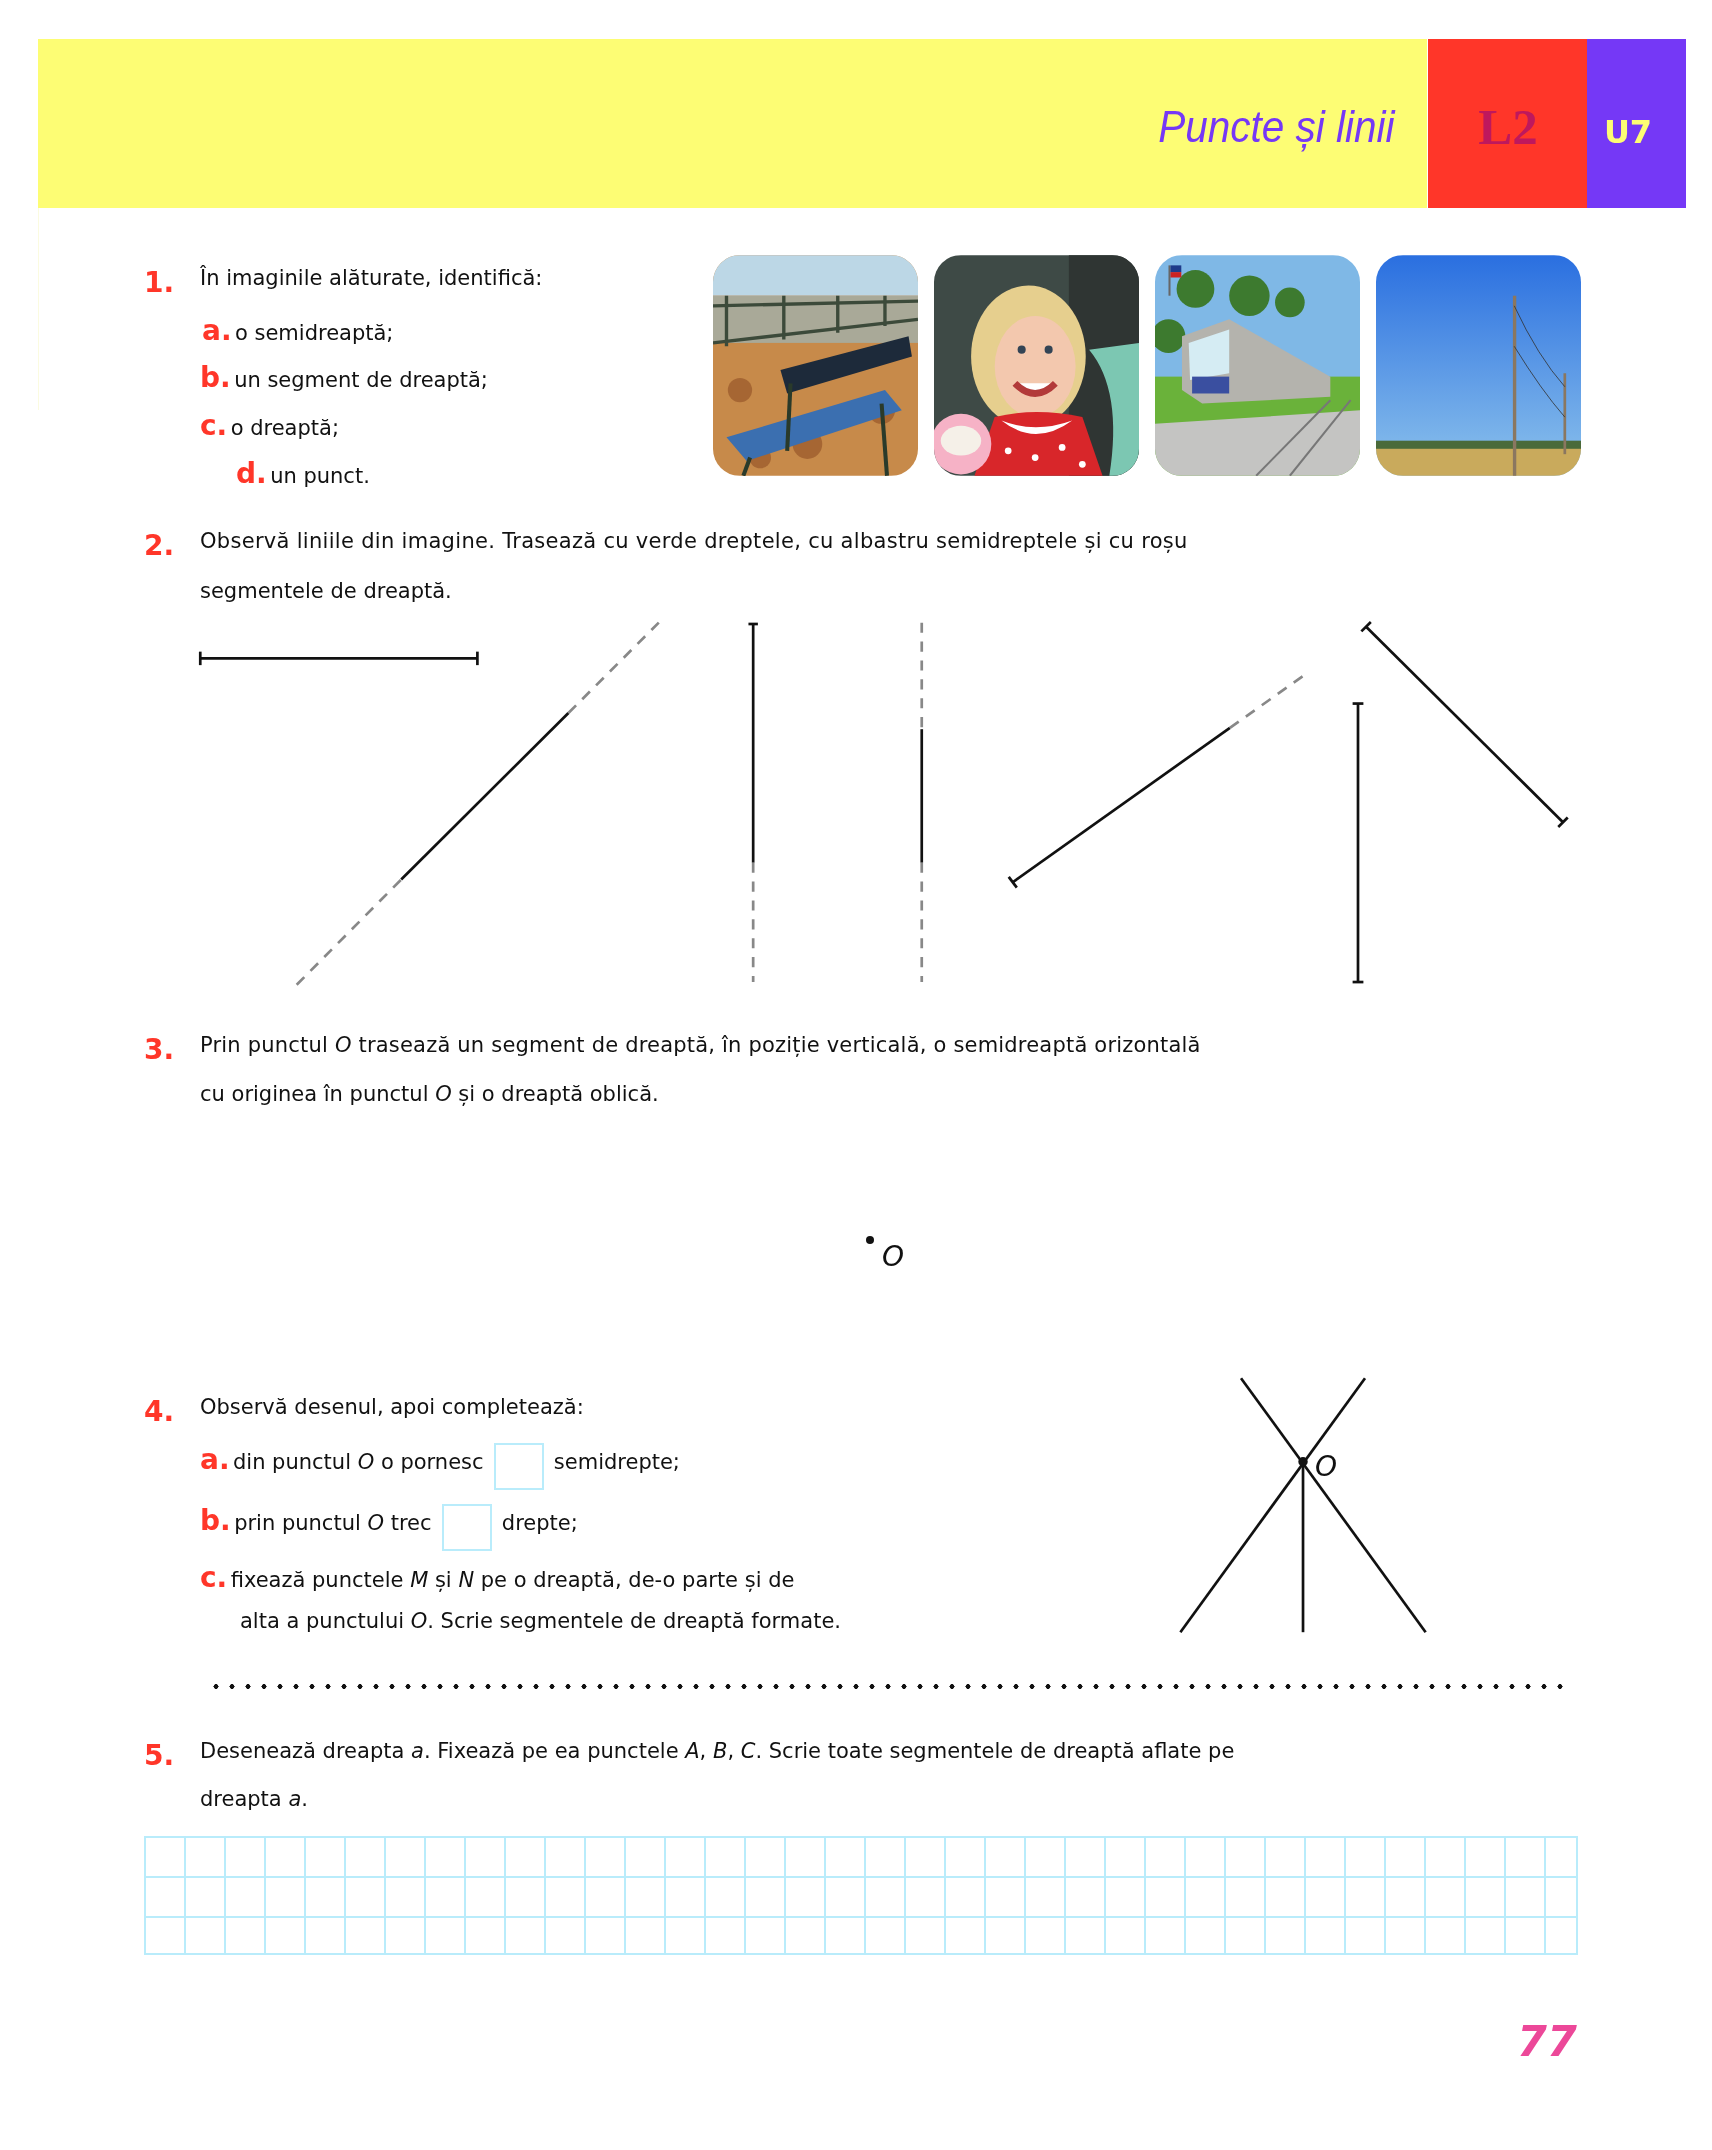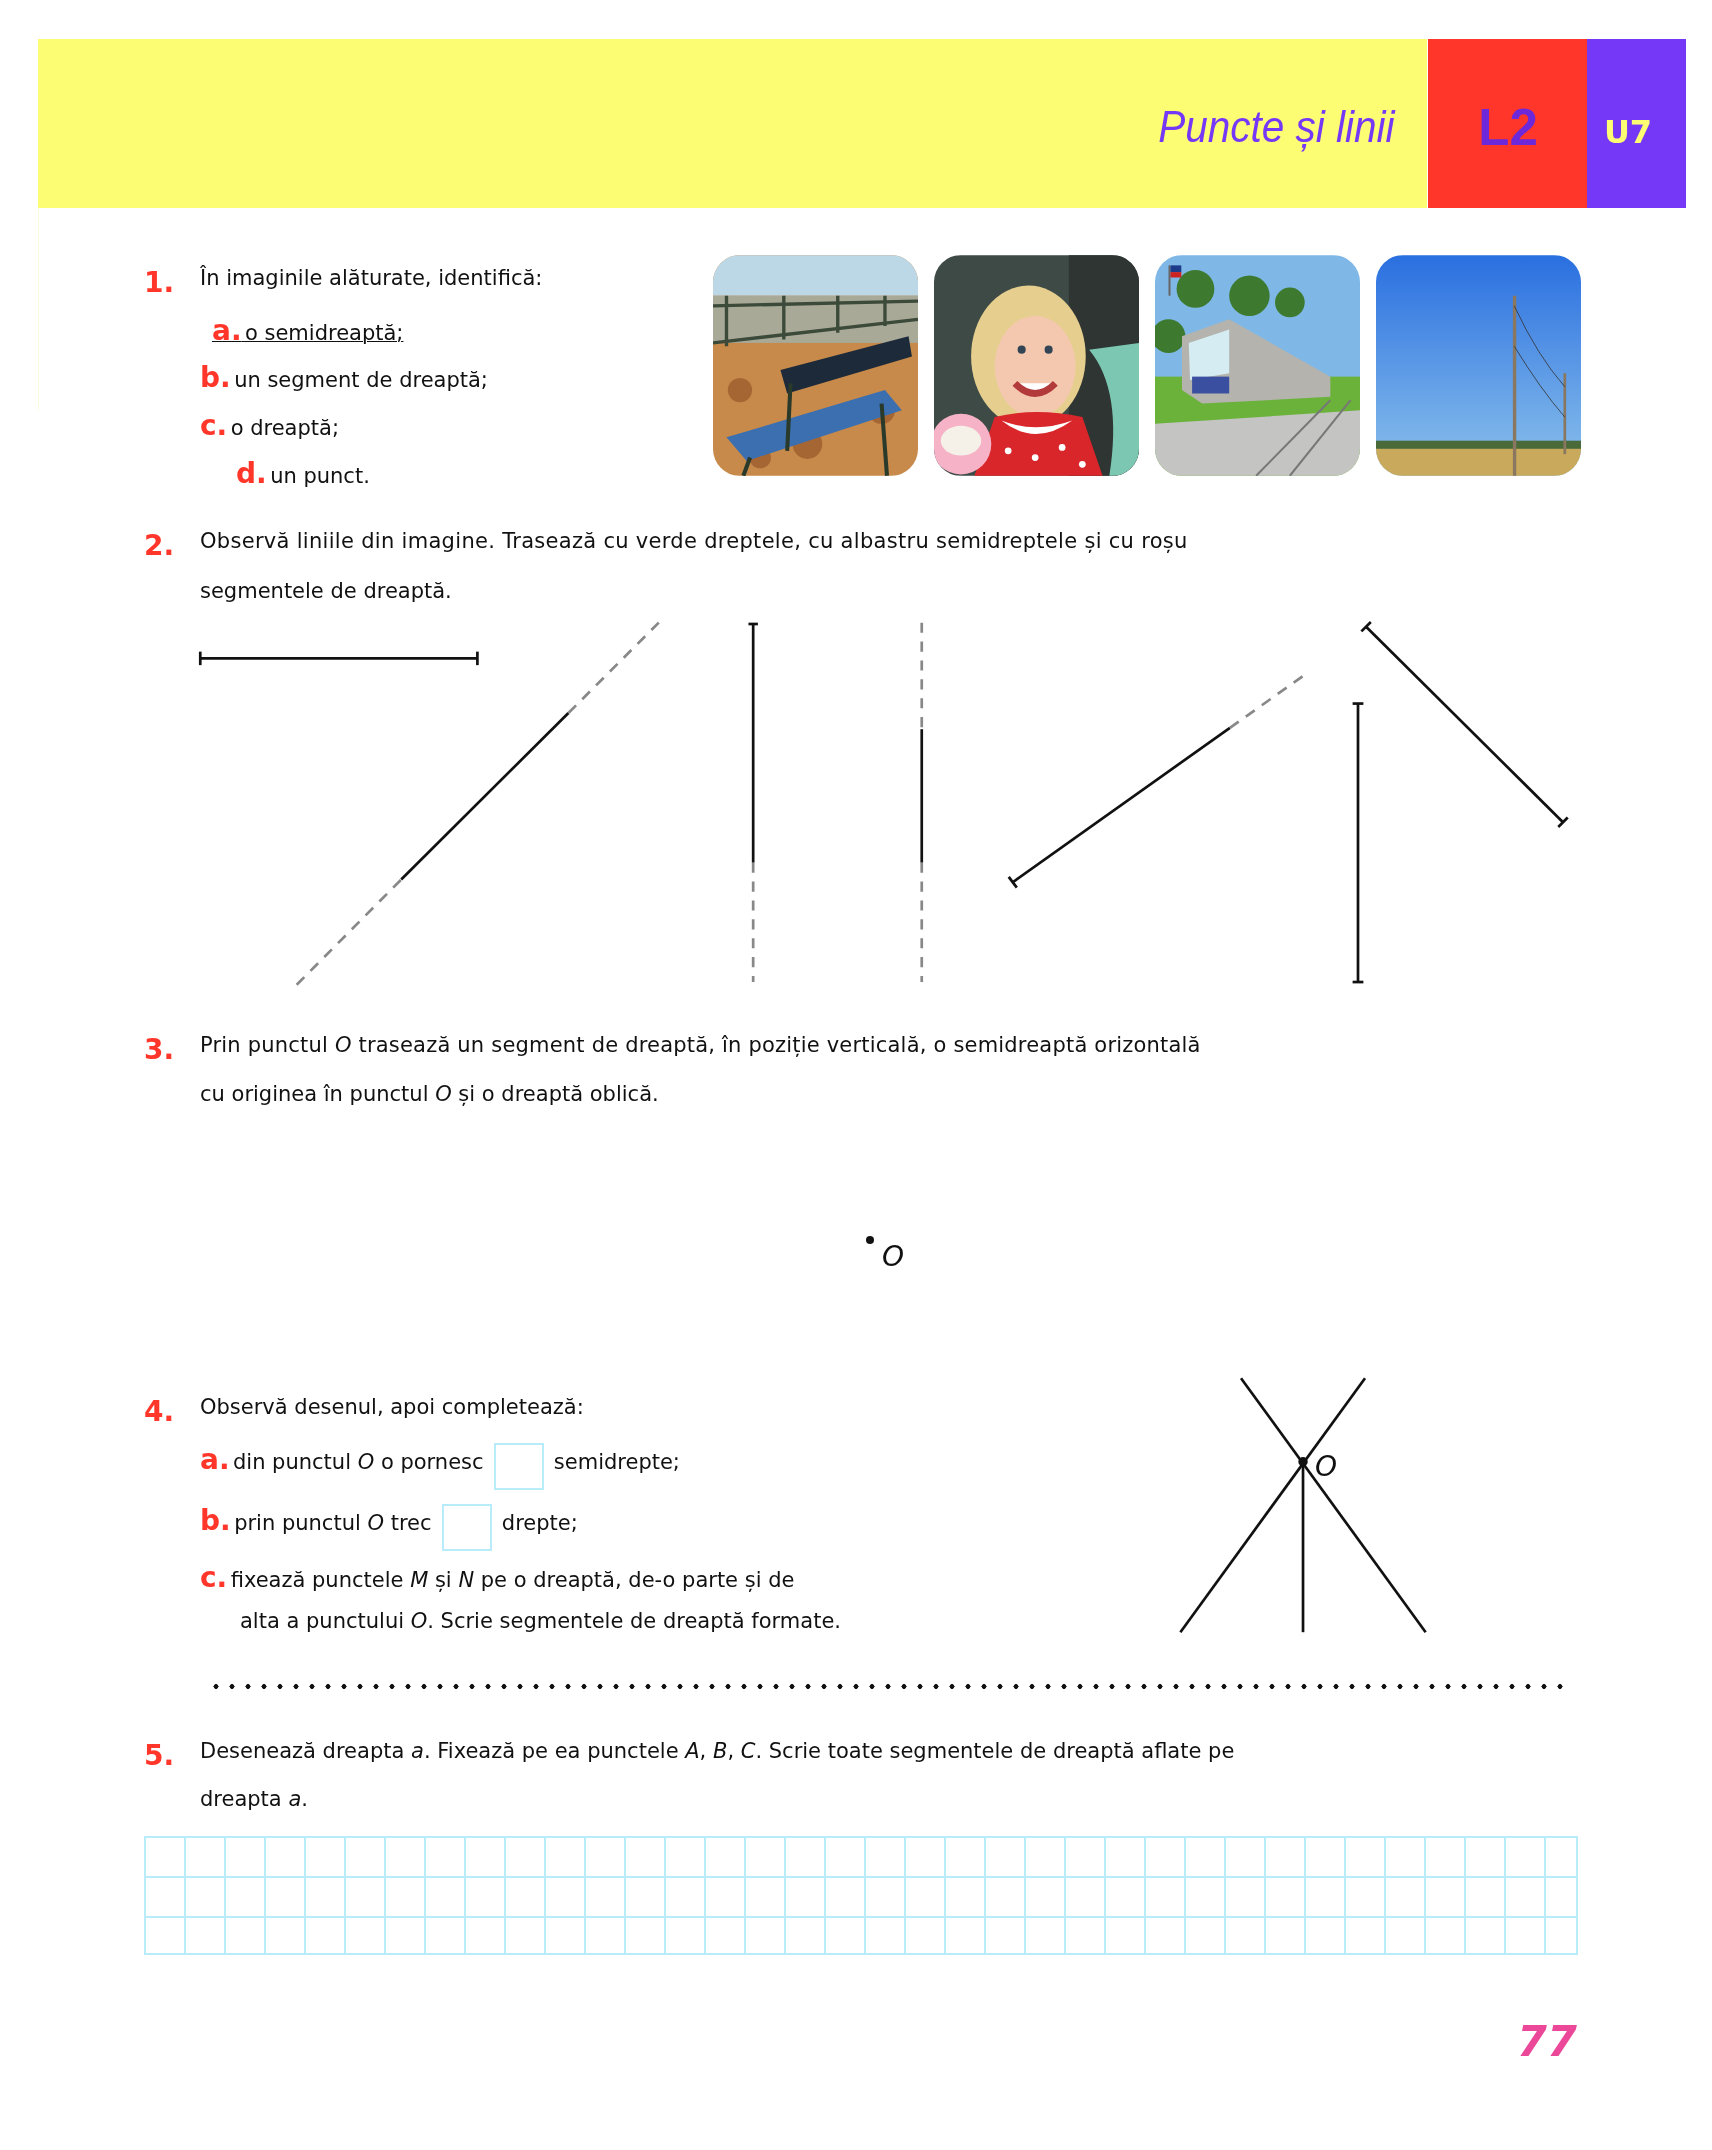--- a/index.html
+++ b/index.html
@@ -4,22 +4,22 @@
 <style>
   html, body { margin:0; padding:0; background:#ffffff; }
   body { width:1712px; height:2151px; position:relative; overflow:hidden;
          font-family:"DejaVu Sans", sans-serif; color:#111; }
   .abs { position:absolute; }
   .header-yellow { left:38px; top:39px; width:1389px; height:169px; background:#fdfd74; }
   .header-red { left:1428px; top:39px; width:159px; height:169px; background:#ff3629; }
   .header-purple { left:1587px; top:39px; width:99px; height:169px; background:#7538f6; }
   .lesson-title { right:317px; top:101px; font-family:"Liberation Sans", sans-serif; font-style:italic;
                   font-size:45px; color:#7538f6; white-space:nowrap; transform:scaleX(0.9); transform-origin:right; }
-  .lesson-code { left:1428px; width:160px; top:98px; text-align:center; font-family:Liberation Sans, sans-serif;
-                 font-weight:bold; font-size:51px; color:#6d28d9; }
+  .lesson-code { left:1428px; width:160px; top:98px; text-align:center; font-family:Liberation Serif, serif;
+                 font-weight:bold; font-size:51px; color:#be185d; }
   .unit-code { left:1587px; width:82px; top:113px; text-align:center; font-family:"DejaVu Sans", sans-serif;
                font-weight:bold; font-size:32px; color:#fdfd74; }
   .left-rule { left:38px; top:208px; width:0.7px; height:202px; background:#fbfbe0; }
   .num { color:#ff3629; font-weight:bold; font-size:28px; font-family:"DejaVu Sans", sans-serif; }
   .txt { font-size:21px; white-space:nowrap; font-family:"DejaVu Sans", sans-serif; }
   .letter { color:#ff3629; font-weight:bold; font-size:28px; }
   .photo { top:255px; width:205px; height:221px; border-radius:27px; overflow:hidden; }
   .answer-box { display:inline-block; width:46px; height:43px; border:2.7px solid #b9ecfb; vertical-align:middle; margin:0 6.7px; }
   i { font-style:italic; }
 </style>
@@ -29,21 +29,21 @@
 <div class="abs header-yellow"></div>
 <div class="abs header-red"></div>
 <div class="abs header-purple"></div>
 <div class="abs lesson-title">Puncte și linii</div>
 <div class="abs lesson-code">L2</div>
 <div class="abs unit-code">U7</div>
 <div class="abs left-rule"></div>
 
 <div class="abs num" style="left:144px; top:266px;">1.</div>
 <div class="abs txt" style="left:200px; top:266px;">În imaginile alăturate, identifică:</div>
-<div class="abs" style="left:212px; top:314px;text-decoration:underline;">
+<div class="abs" style="left:202px; top:314px;">
   <span class="letter">a.</span>
   <span class="txt">o semidreaptă;</span>
 </div>
 <div class="abs" style="left:200px; top:361px;">
   <span class="letter">b.</span>
   <span class="txt">un segment de dreaptă;</span>
 </div>
 <div class="abs" style="left:200px; top:409px;">
   <span class="letter">c.</span>
   <span class="txt">o dreaptă;</span>

